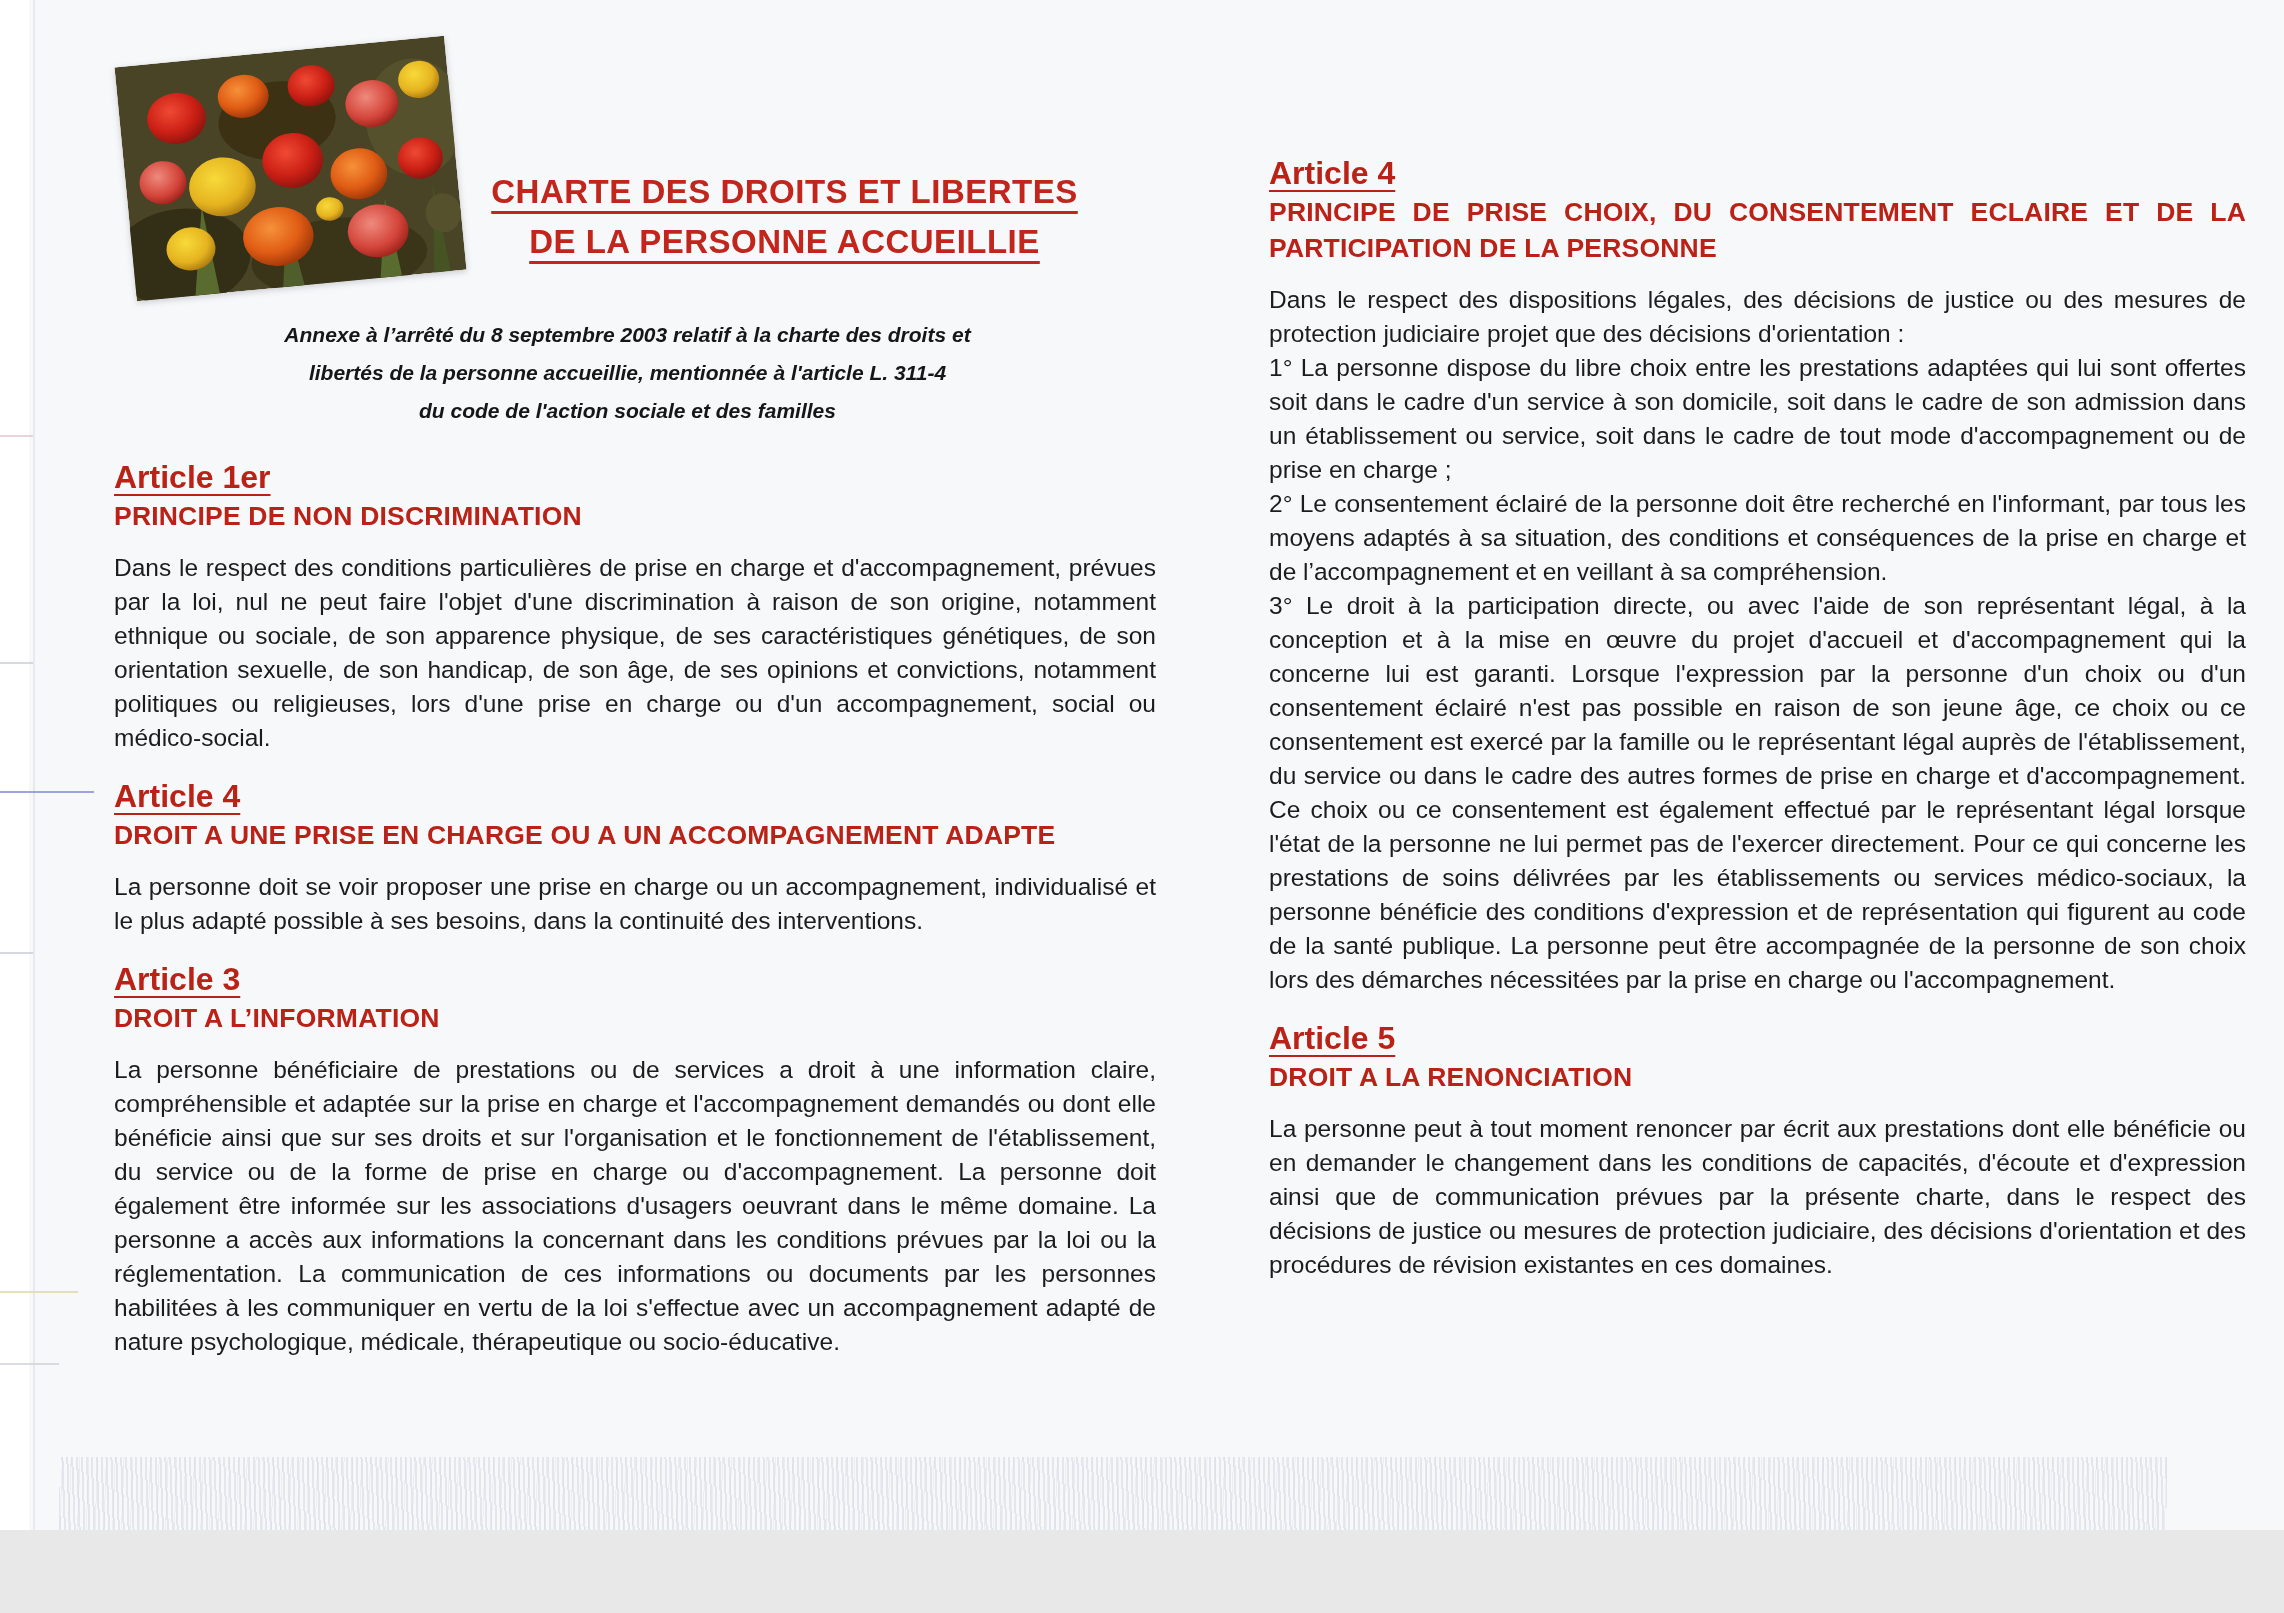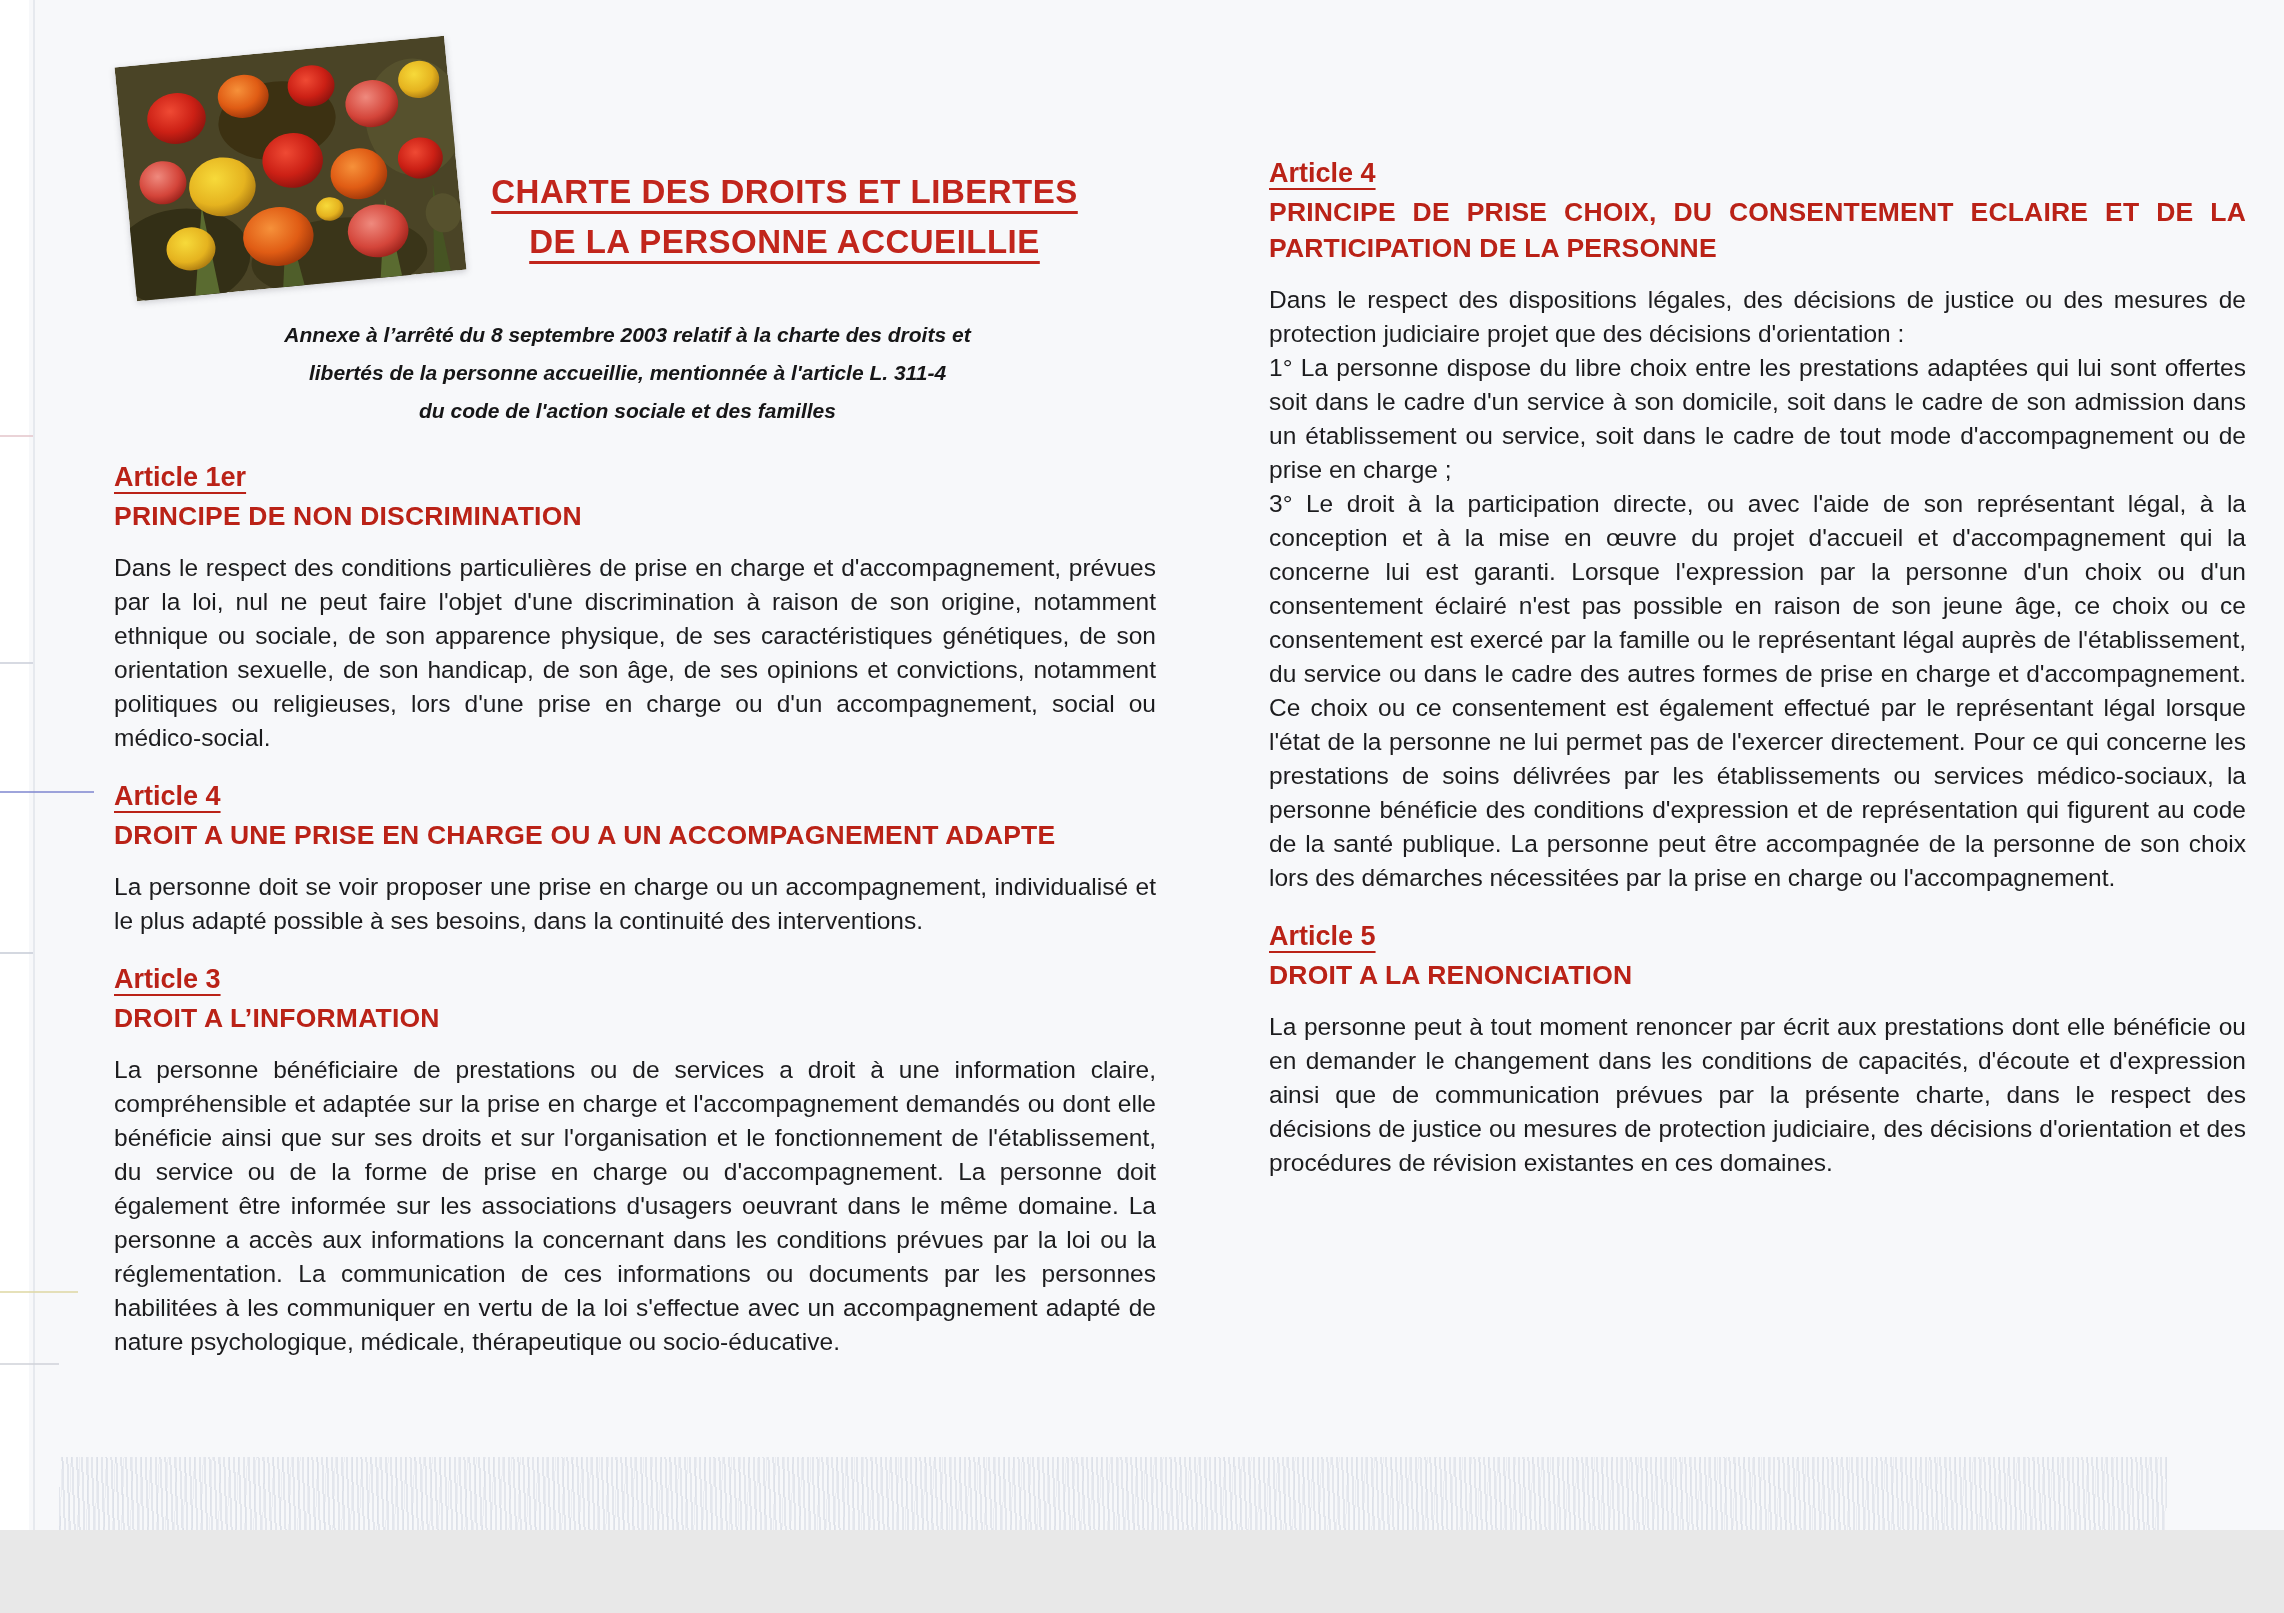--- a/index.html
+++ b/index.html
@@ -38,21 +38,21 @@
   .subtitle{
     position:absolute;left:108px;top:316px;width:1039px;text-align:center;
     font-size:21px;font-style:italic;font-weight:bold;line-height:38px;color:#161617;
   }
   .subtitle-line{white-space:nowrap;}
   .col{position:absolute;}
   .col-left{left:114px;top:461px;width:1042px;}
   .col-right{left:1269px;top:157px;width:977px;}
   .article{margin:0 0 25.5px 0;}
   .article-label{
-    font-size:27px;font-weight:bold;color:#ba2217;margin:0 0 3.9px 0;line-height:33px;
+    font-size:32px;font-weight:bold;color:#ba2217;margin:0 0 3.9px 0;line-height:33px;
   }
   .article-label span{text-decoration:underline;text-decoration-thickness:2px;text-underline-offset:5.9px;}
   .article-heading{
     font-size:26.5px;font-weight:bold;color:#ba2217;margin:0 0 16.7px 0;line-height:36px;
     text-align:justify;letter-spacing:0.2px;
   }
   .article-body p{
     font-size:24.5px;line-height:34px;margin:0;text-align:justify;color:#1c1c1e;
   }
 </style>
@@ -161,20 +161,21 @@
   </div>
 
   <div class="col col-right">
 
     <section class="article">
       <div class="article-label"><span>Article 4</span></div>
       <div class="article-heading">PRINCIPE DE PRISE CHOIX, DU CONSENTEMENT ECLAIRE ET DE LA PARTICIPATION DE LA PERSONNE</div>
       <div class="article-body">
         <p>Dans le respect des dispositions légales, des décisions de justice ou des mesures de protection judiciaire projet que des décisions d'orientation :</p>
         <p>1° La personne dispose du libre choix entre les prestations adaptées qui lui sont offertes soit dans le cadre d'un service à son domicile, soit dans le cadre de son admission dans un établissement ou service, soit dans le cadre de tout mode d'accompagnement ou de prise en charge ;</p>
+        <p>2° Le consentement éclairé de la personne doit être recherché en l'informant, par tous les moyens adaptés à sa situation, des conditions et conséquences de la prise en charge et de l’accompagnement et en veillant à sa compréhension.</p>
         <p>3° Le droit à la participation directe, ou avec l'aide de son représentant légal, à la conception et à la mise en œuvre du projet d'accueil et d'accompagnement qui la concerne lui est garanti. Lorsque l'expression par la personne d'un choix ou d'un consentement éclairé n'est pas possible en raison de son jeune âge, ce choix ou ce consentement est exercé par la famille ou le représentant légal auprès de l'établissement, du service ou dans le cadre des autres formes de prise en charge et d'accompagnement. Ce choix ou ce consentement est également effectué par le représentant légal lorsque l'état de la personne ne lui permet pas de l'exercer directement. Pour ce qui concerne les prestations de soins délivrées par les établissements ou services médico-sociaux, la personne bénéficie des conditions d'expression et de représentation qui figurent au code de la santé publique. La personne peut être accompagnée de la personne de son choix lors des démarches nécessitées par la prise en charge ou l'accompagnement.</p>
       </div>
     </section>
 
     <section class="article">
       <div class="article-label"><span>Article 5</span></div>
       <div class="article-heading">DROIT A LA RENONCIATION</div>
       <div class="article-body">
         <p>La personne peut à tout moment renoncer par écrit aux prestations dont elle bénéficie ou en demander le changement dans les conditions de capacités, d'écoute et d'expression ainsi que de communication prévues par la présente charte, dans le respect des décisions de justice ou mesures de protection judiciaire, des décisions d'orientation et des procédures de révision existantes en ces domaines.</p>
       </div>

